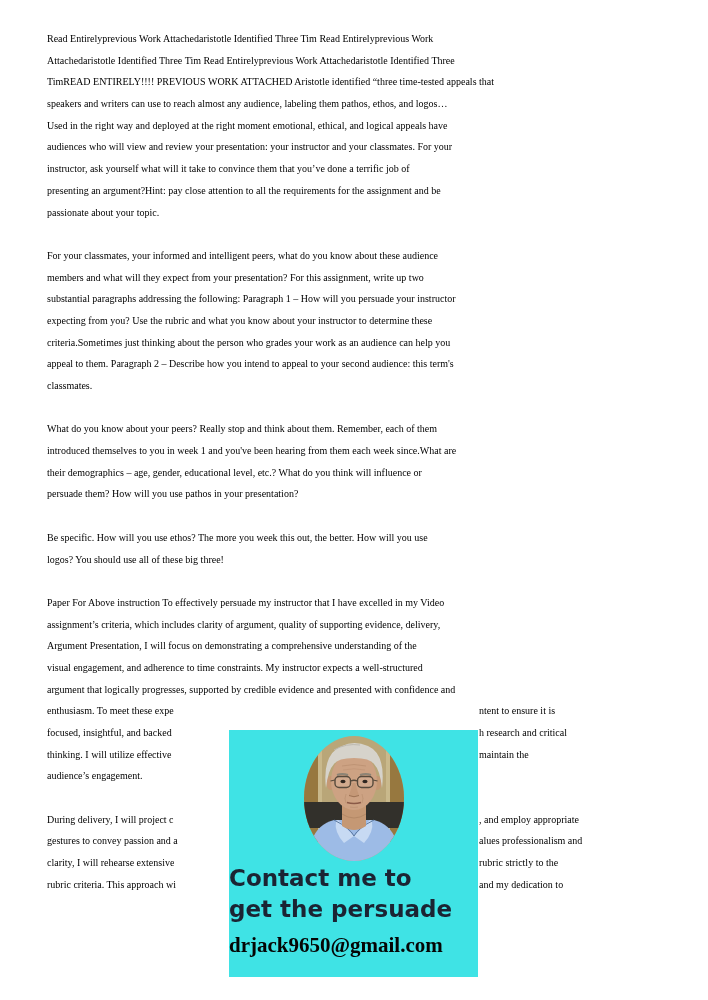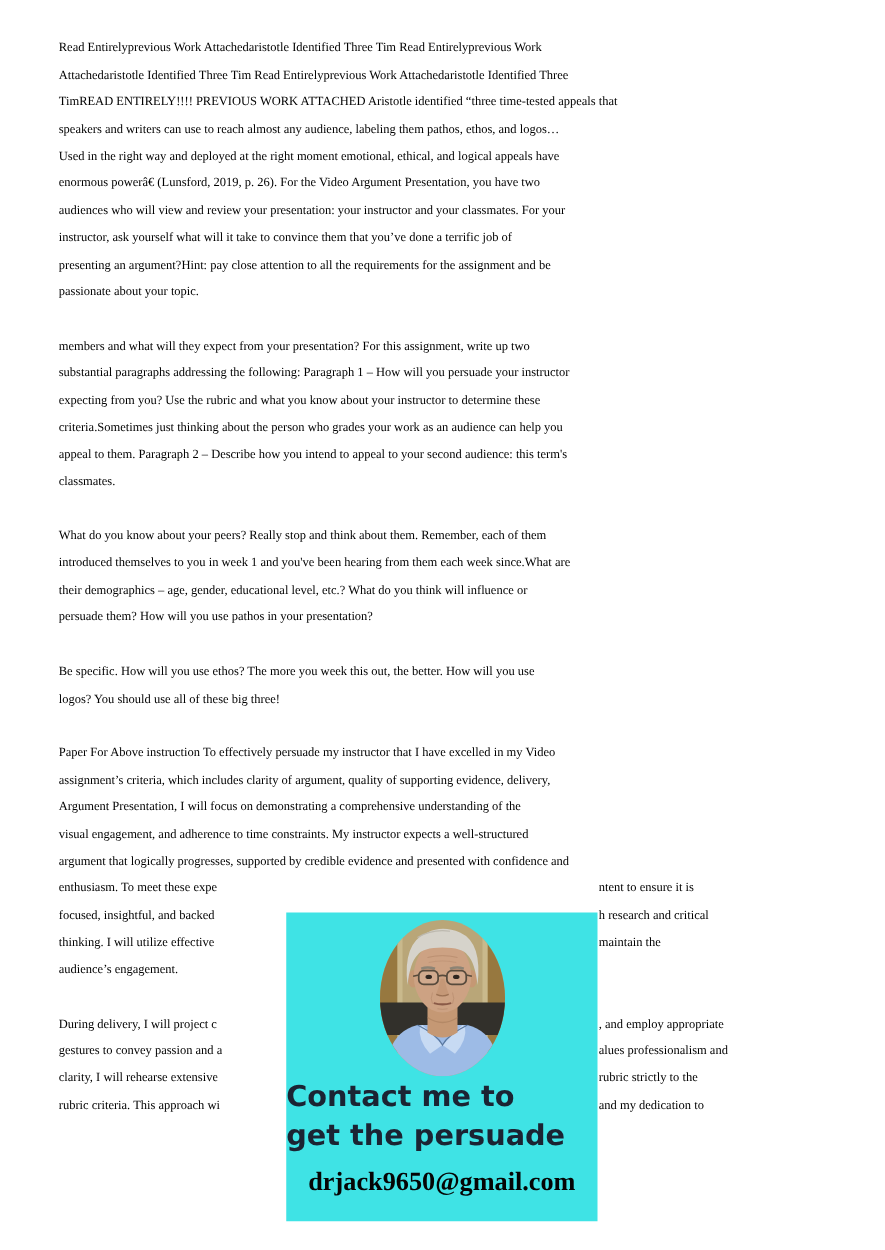--- a/index.html
+++ b/index.html
@@ -64,44 +64,43 @@
     font-family: "DejaVu Sans", "Liberation Sans", sans-serif;
     font-weight: bold;
     font-size: 23px;
     line-height: 31px;
   }
   .card .email {
     position: absolute;
     top: 201px;
     left: 0;
     width: 100%;
-    text-align: center;
     font-family: "Liberation Serif", "DejaVu Serif", serif;
     font-weight: bold;
     font-size: 21px;
     line-height: 28px;
   }
 </style>
 </head>
 <body>
 
 <div class="doc" style="color: rgb(0, 0, 0);">
     <div class="para">
       <div class="line">Read Entirelyprevious Work Attachedaristotle Identified Three Tim Read Entirelyprevious Work</div>
       <div class="line">Attachedaristotle Identified Three Tim Read Entirelyprevious Work Attachedaristotle Identified Three</div>
       <div class="line">TimREAD ENTIRELY!!!! PREVIOUS WORK ATTACHED Aristotle identified “three time-tested appeals that</div>
       <div class="line">speakers and writers can use to reach almost any audience, labeling them pathos, ethos, and logos…</div>
       <div class="line">Used in the right way and deployed at the right moment emotional, ethical, and logical appeals have</div>
-      <div class="line">enormous powerâ€ (Lunsford, 2019, p. 26). For the Video Argument Presentation, you have two</div>
       <div class="line">audiences who will view and review your presentation: your instructor and your classmates. For your</div>
       <div class="line">instructor, ask yourself what will it take to convince them that you’ve done a terrific job of</div>
       <div class="line">presenting an argument?Hint: pay close attention to all the requirements for the assignment and be</div>
       <div class="line">passionate about your topic.</div>
     </div>
     <div class="para">
+      <div class="line">For your classmates, your informed and intelligent peers, what do you know about these audience</div>
       <div class="line">members and what will they expect from your presentation? For this assignment, write up two</div>
       <div class="line">substantial paragraphs addressing the following: Paragraph 1 – How will you persuade your instructor</div>
       <div class="line">expecting from you? Use the rubric and what you know about your instructor to determine these</div>
       <div class="line">criteria.Sometimes just thinking about the person who grades your work as an audience can help you</div>
       <div class="line">appeal to them. Paragraph 2 – Describe how you intend to appeal to your second audience: this term's</div>
       <div class="line">classmates.</div>
     </div>
     <div class="para">
       <div class="line">What do you know about your peers? Really stop and think about them. Remember, each of them</div>
       <div class="line">introduced themselves to you in week 1 and you've been hearing from them each week since.What are</div>

